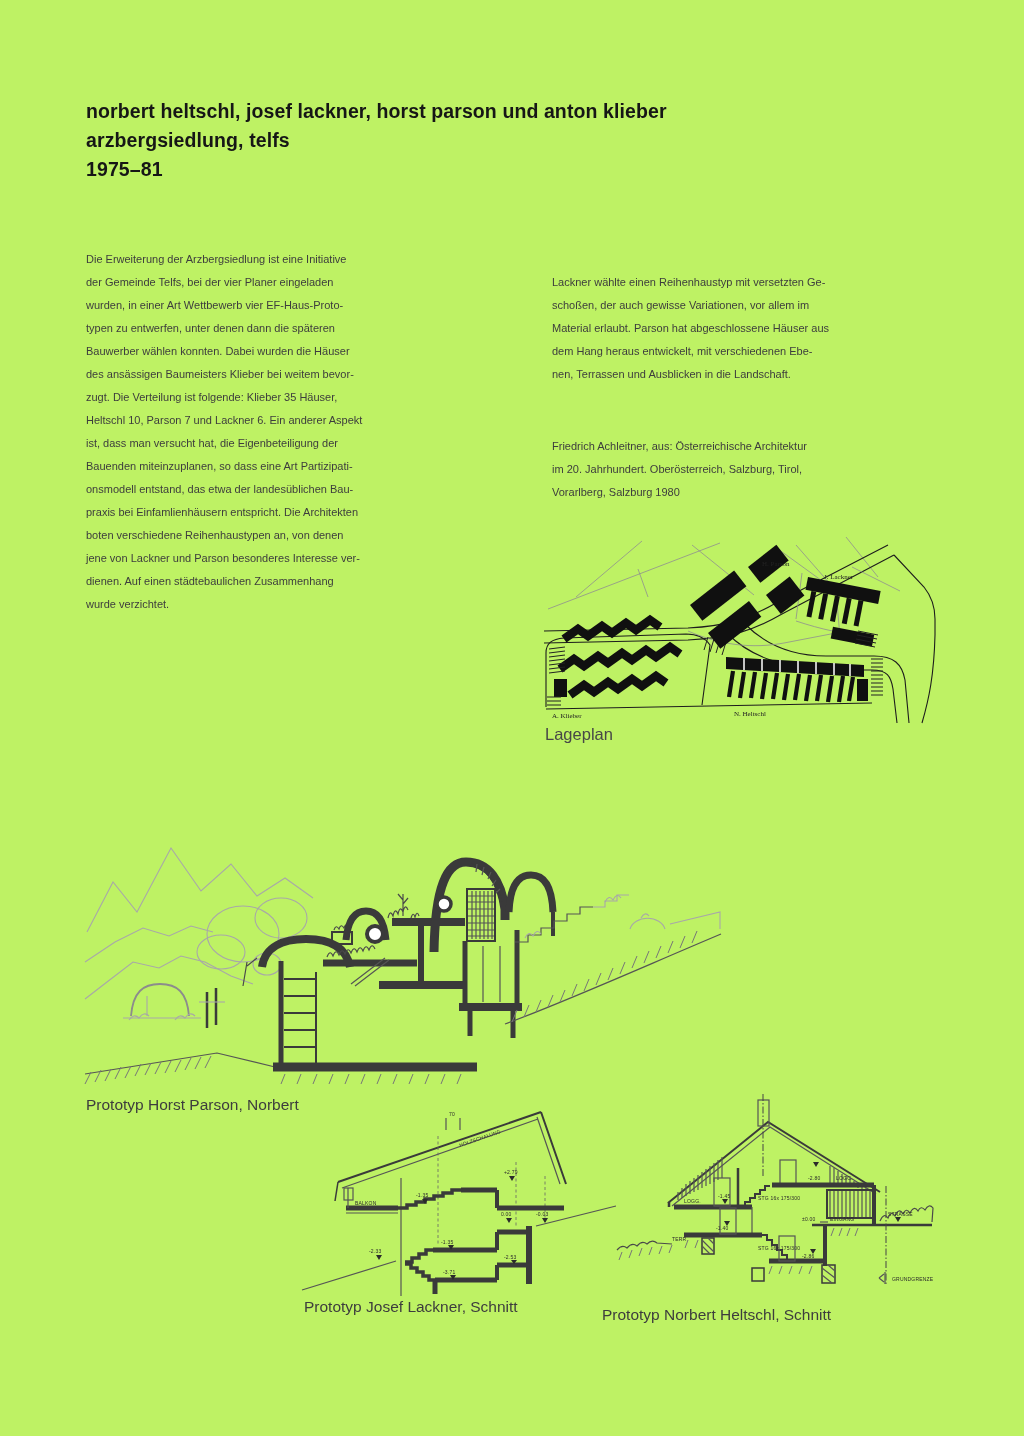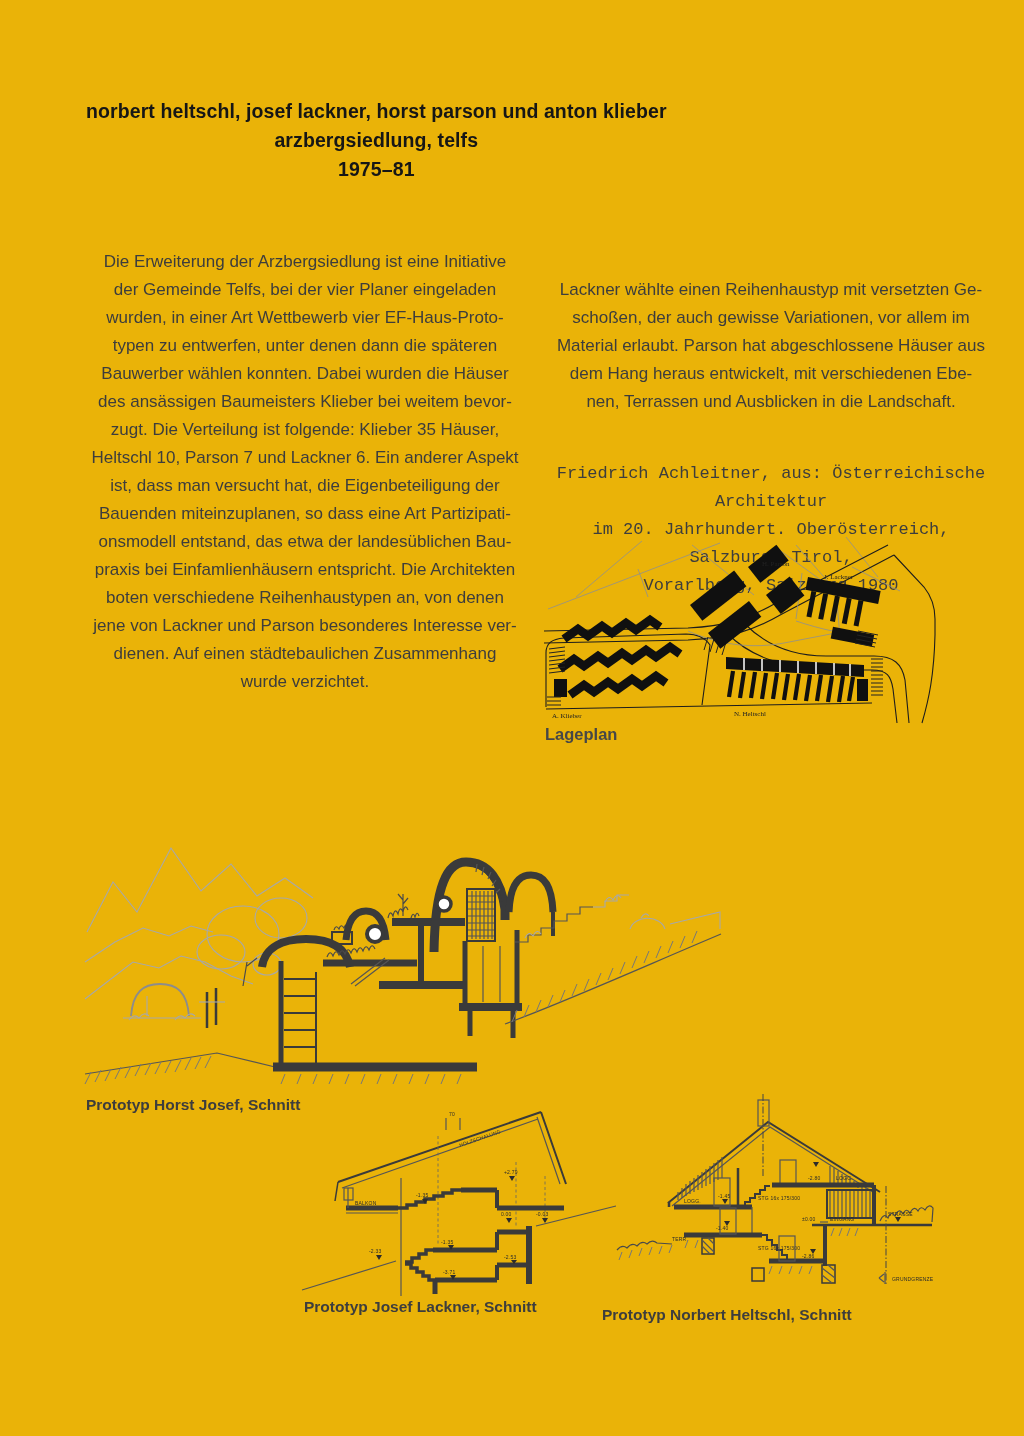--- a/index.html
+++ b/index.html
@@ -1,25 +1,25 @@
 <!DOCTYPE html>
 <html><head>
 <meta charset="utf-8">
 <style>
   html,body{margin:0;padding:0;background:#e8e8e8;}
-  .page{position:relative;width:1024px;height:1436px;background:#eab308;margin:0 auto;
-        font-family:"Liberation Sans",sans-serif;overflow:hidden;text-align:center;}
+  .page{position:relative;width:1024px;height:1436px;background:#bef264;margin:0 auto;
+        font-family:"Liberation Sans",sans-serif;overflow:hidden;}
   .title{position:absolute;left:86px;top:84px;font-size:19.5px;font-weight:bold;
          line-height:29px;color:#161616;white-space:pre-line;letter-spacing:.1px;}
-  .bodycol{position:absolute;top:248px;width:438px;font-size:17px;line-height:28px;
+  .bodycol{position:absolute;top:248px;width:438px;font-size:11px;line-height:23px;
            color:#3d3d3d;white-space:pre-line;}
   .col-left{left:86px;}
   .col-right{left:552px;}
-  .col-right .credit{margin-top:16px;font-family:Liberation Mono, monospace;}
-  .caption{position:absolute;font-size:15.5px;color:#3d3d3d;font-weight:bold;}
+  .col-right .credit{margin-top:26px;}
+  .caption{position:absolute;font-size:15.5px;color:#3d3d3d;}
   .cap-lageplan{left:545px;top:725px;font-size:16.5px;color:#474747;}
   .cap-parson{left:86px;top:1096px;}
   .cap-lackner{left:304px;top:1298px;}
   .cap-heltschl{left:602px;top:1306px;}
   svg{position:absolute;overflow:visible;}
   .svg-siteplan{left:540px;top:533px;}
   .svg-parson{left:85px;top:834px;}
   .svg-lackner{left:298px;top:1104px;}
   .svg-heltschl{left:612px;top:1088px;}
   
@@ -189,21 +189,21 @@
     </g>
     <g>
       <path class="thin" stroke-width="1.6" d="M 430,108 h 13 v -7 h 13 v -7 h 13 v -7 h 13 v -7 h 13 v -7 h 13"></path>
       <path class="lt" d="M 508,73 h 12 v -6 h 12 v -6 h 12 M 545,95 A 18,14 0 0 1 580,95 M 585,90 L 635,78 L 635,95"></path>
       <path class="thin" stroke-width="1.3" d="M 420,190 C 480,168 560,132 636,100"></path>
       <path class="hatch" d="M 432,176 l -5,12 M 444,171 l -5,12 M 456,166 l -5,12 M 468,161 l -5,12 M 480,156 l -5,12 M 492,150 l -5,12 M 504,145 l -5,12 M 516,139 l -5,12 M 528,134 l -5,12 M 540,128 l -5,12 M 552,122 l -5,12 M 564,117 l -5,12 M 576,112 l -5,12 M 588,107 l -5,12 M 600,102 l -5,12 M 612,97 l -5,12"></path>
       <path class="lt" d="M 440,104 q 4,-8 8,-2 q 4,-8 8,-2 M 520,68 q 4,-8 8,-2 q 4,-8 8,-2 M 556,84 q 4,-7 8,-2"></path>
       <path class="hatch" d="M 200,240 l -4,10 M 216,240 l -4,10 M 232,240 l -4,10 M 248,240 l -4,10 M 264,240 l -4,10 M 280,240 l -4,10 M 296,240 l -4,10 M 312,240 l -4,10 M 328,240 l -4,10 M 344,240 l -4,10 M 360,240 l -4,10 M 376,240 l -4,10"></path>
     </g>
   </svg>
-  <div class="caption cap-parson">Prototyp Horst Josef, Schnitt</div>
+  <div class="caption cap-parson">Prototyp Horst Parson, Norbert</div>
 
   <svg class="svg-lackner" width="322" height="200" viewBox="0 0 322 200">
     <g>
       <path class="dk" stroke-width="2" d="M 40,78 L 243,8 M 243,8 L 268,80"></path>
       <path class="thin" d="M 44,84 L 240,15 M 239,13 L 262,80"></path>
       <path class="dk" stroke-width="1.5" d="M 40,78 L 37,97"></path>
       <rect class="thin" x="46" y="84" width="9" height="12"></rect>
       <path class="thin" d="M 148,14 V 26 M 162,14 V 26"></path>
       <text class="anno" x="151" y="12">70</text>
       <text class="anno" x="162" y="43" transform="rotate(-19 162 43)">HOLZSCHALUNG</text>

